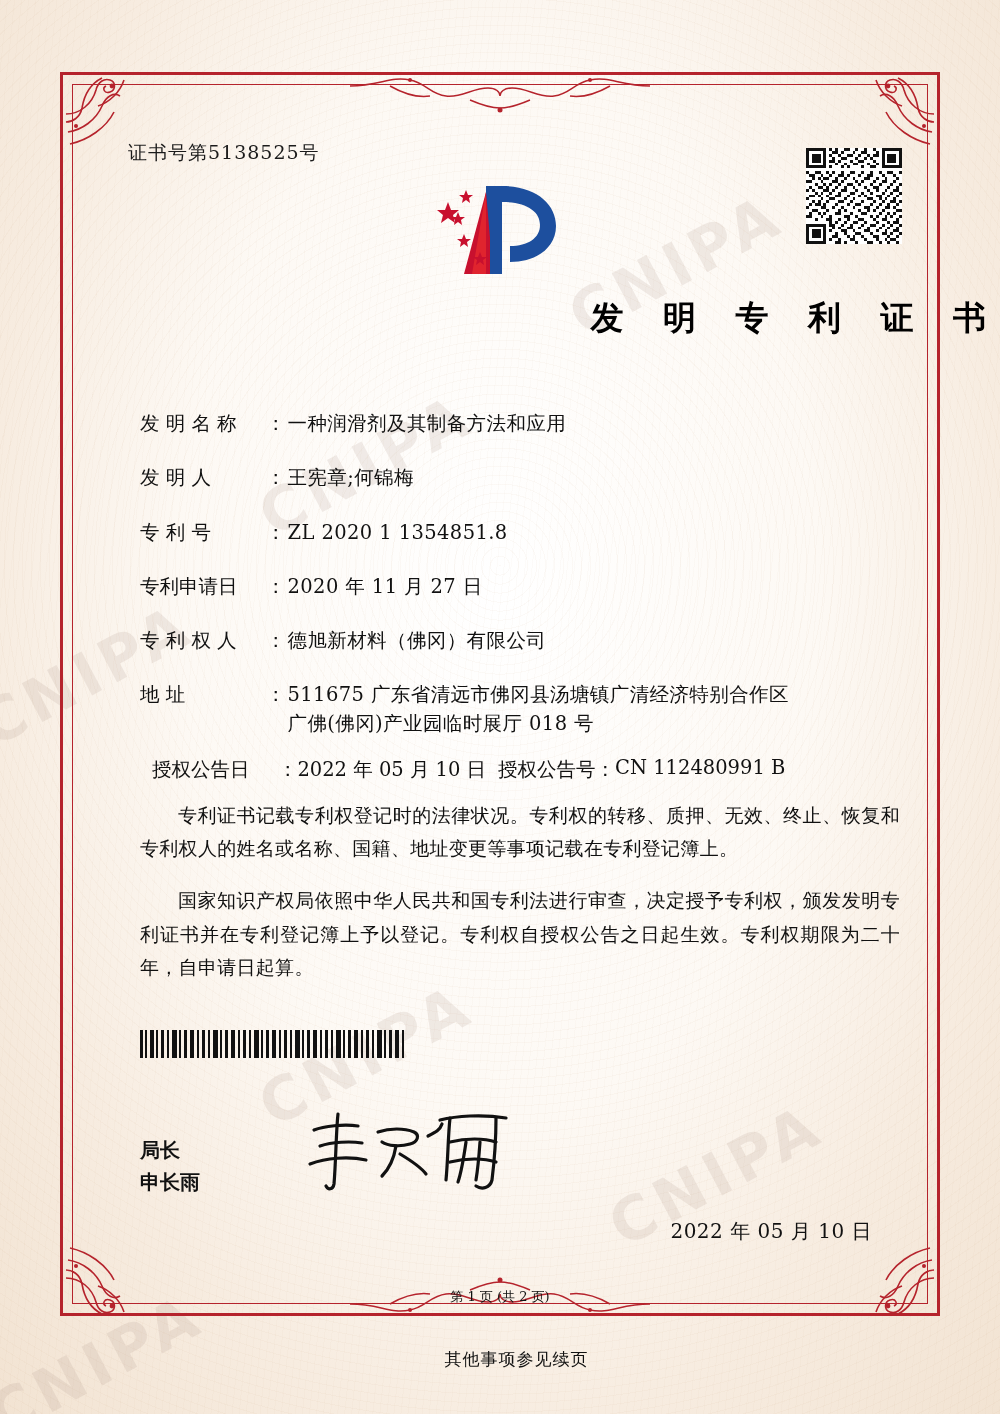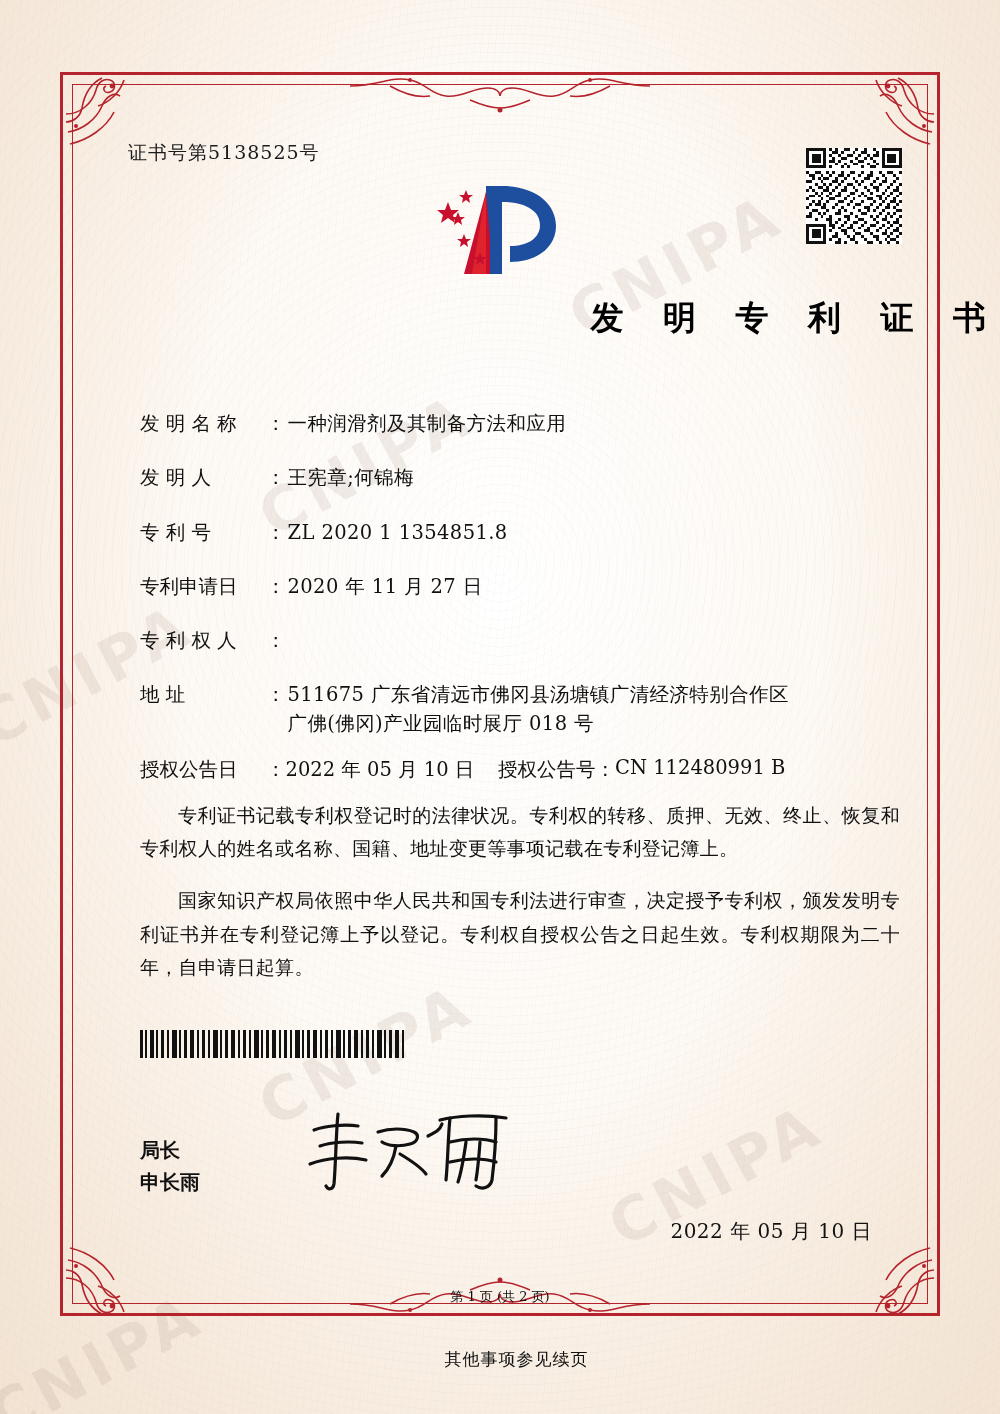--- a/index.html
+++ b/index.html
@@ -144,21 +144,21 @@
     letter-spacing: 0.4px;
   }
   .field-value .ln2 { display:block; }
 
   .pubrow {
     display: flex;
     font-size: 19.5px;
     color: #111;
     margin-bottom: 16px;
   }
-  .pub-left { width: 358px; display: flex; }
+  .pub-left { width: 358px; display: flex; justify-content: center; }
   .pub-left .lbl { width: 126px; flex:0 0 126px; display:flex; justify-content:space-between; }
   .pub-right { display: flex; }
   .pub-right .lbl { flex: 0 0 auto; display:flex; }
 
   .para {
     font-size: 19px;
     line-height: 1.75;
     color: #111;
     text-align: justify;
     text-indent: 2em;
@@ -635,20 +635,21 @@
 
     <div class="field-row">
       <span class="field-label">专利申请日</span>
       <span class="field-colon">：</span>
       <span class="field-value">2020 年 11 月 27 日</span>
     </div>
 
     <div class="field-row">
       <span class="field-label">专 利 权 人</span>
       <span class="field-colon">：</span>
+      <span class="field-value">德旭新材料（佛冈）有限公司</span>
     </div>
 
     <div class="field-row" style="margin-bottom:18px;justify-content:center;">
       <span class="field-label">地 址</span>
       <span class="field-colon">：</span>
       <span class="field-value">
         <span>511675 广东省清远市佛冈县汤塘镇广清经济特别合作区</span>
         <span class="ln2">广佛(佛冈)产业园临时展厅 018 号</span>
       </span>
     </div>

